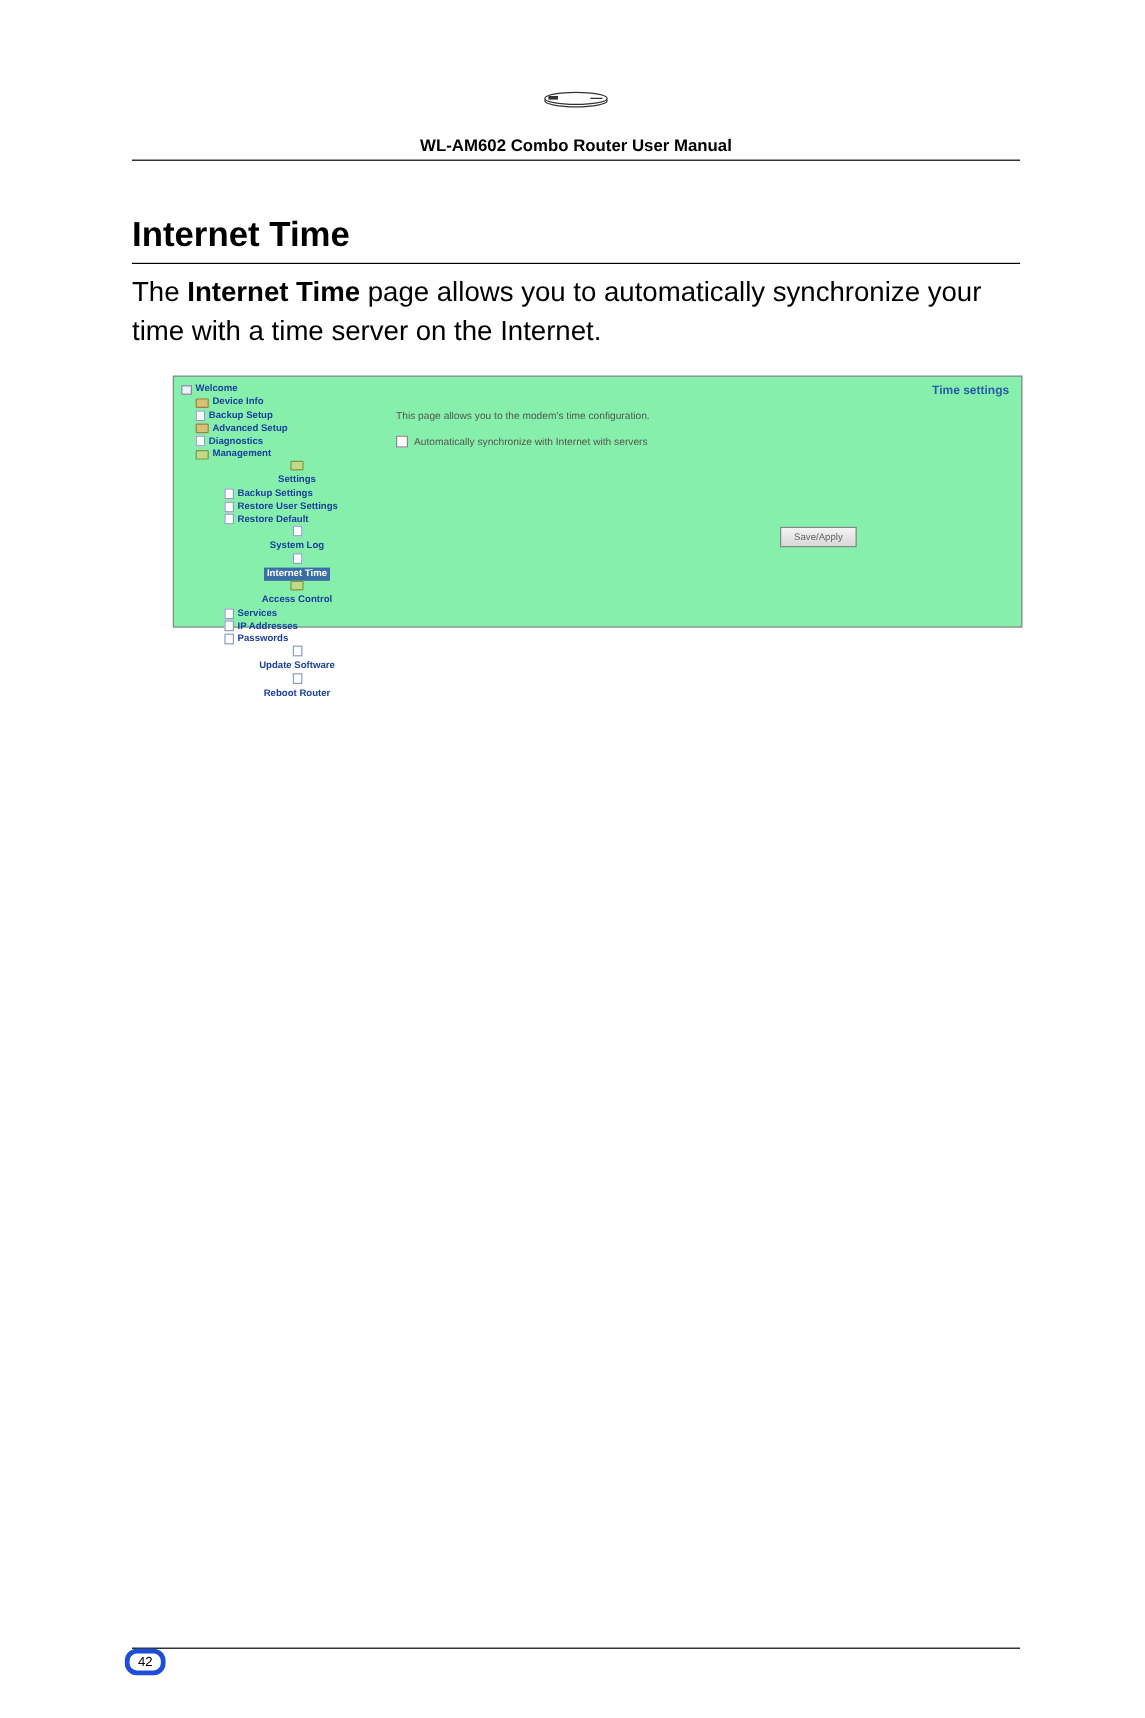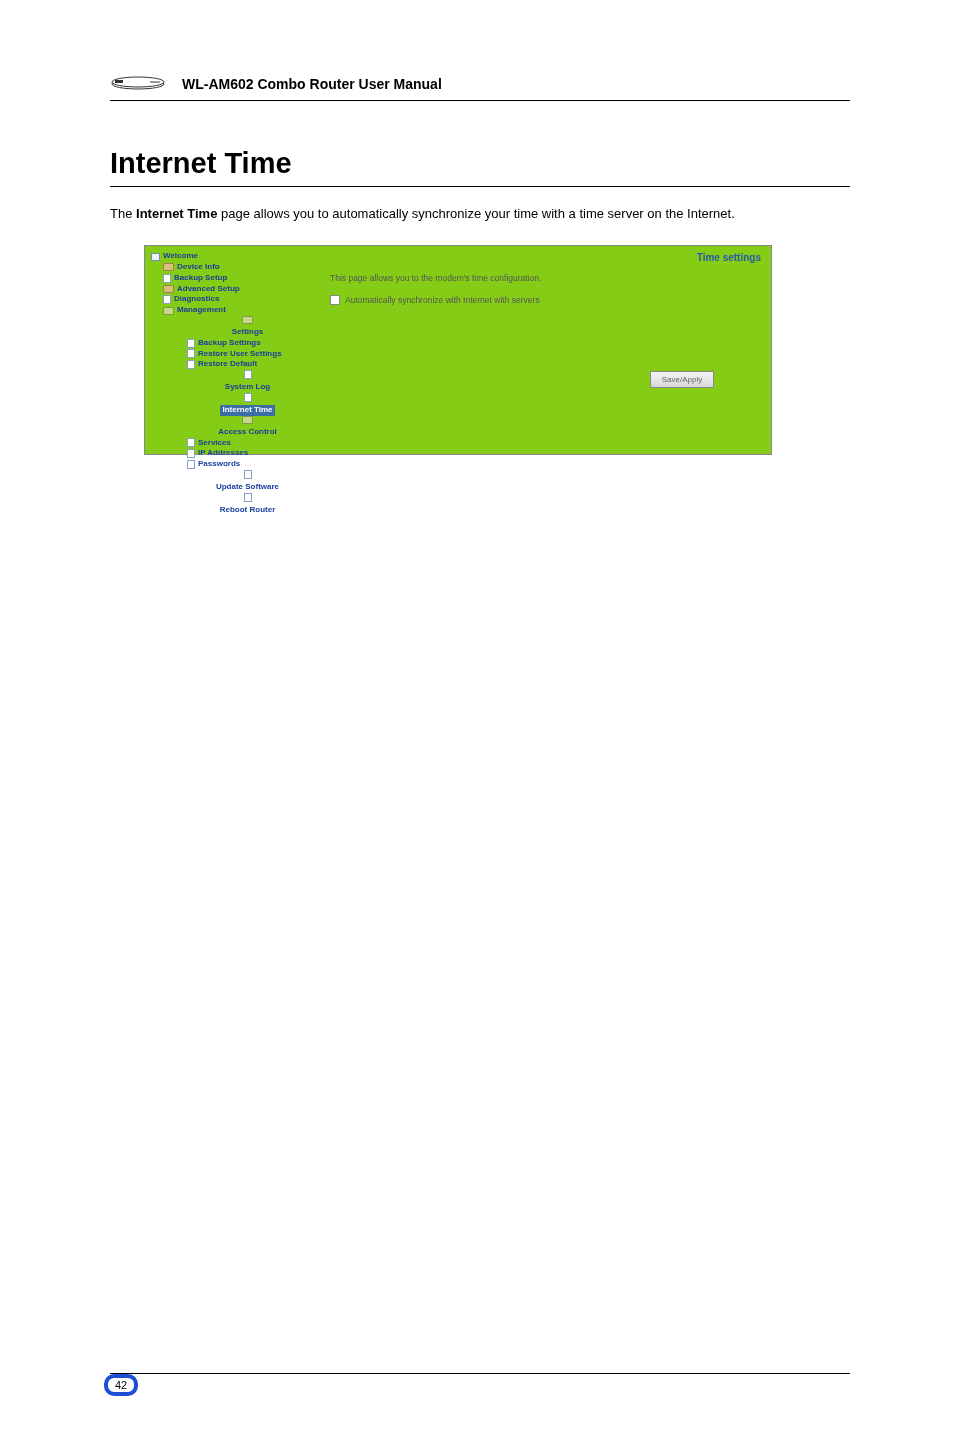--- a/index.html
+++ b/index.html
@@ -16,49 +16,50 @@
     left: 110px;
     top: 72px;
     width: 740px;
   }
   .header-bar {
     display: flex;
     align-items: center;
     gap: 16px;
     border-bottom: 1.5px solid #000;
     padding-bottom: 4px;
+    flex-direction: column;
   }
   .router-icon {
     width: 56px;
     height: 20px;
   }
   .header-text {
     font-size: 14px;
     font-weight: bold;
   }
   .section-title {
     font-size: 29px;
     font-weight: bold;
     margin-top: 46px;
     border-bottom: 1.5px solid #000;
     padding-bottom: 6px;
   }
   .body-text {
-    font-size: 13px;
-    margin-top: 18px;
+    font-size: 23px;
+    margin-top: 7px;
     line-height: 1.4;
   }
   .body-text .strong { font-weight: bold; }
   .screenshot {
     margin-top: 22px;
     margin-left: 34px;
-    width: 628px;
+    width: 708px;
     height: 210px;
     border: 1px solid #888;
-    background: #84cc16;
+    background: #86efac;
     display: flex;
     font-family: Tahoma, Arial, sans-serif;
   }
   .tree {
     width: 175px;
     padding: 5px 0 6px 6px;
     font-size: 8px;
     line-height: 1.35;
     color: #1a3f9c;
     font-weight: bold;

